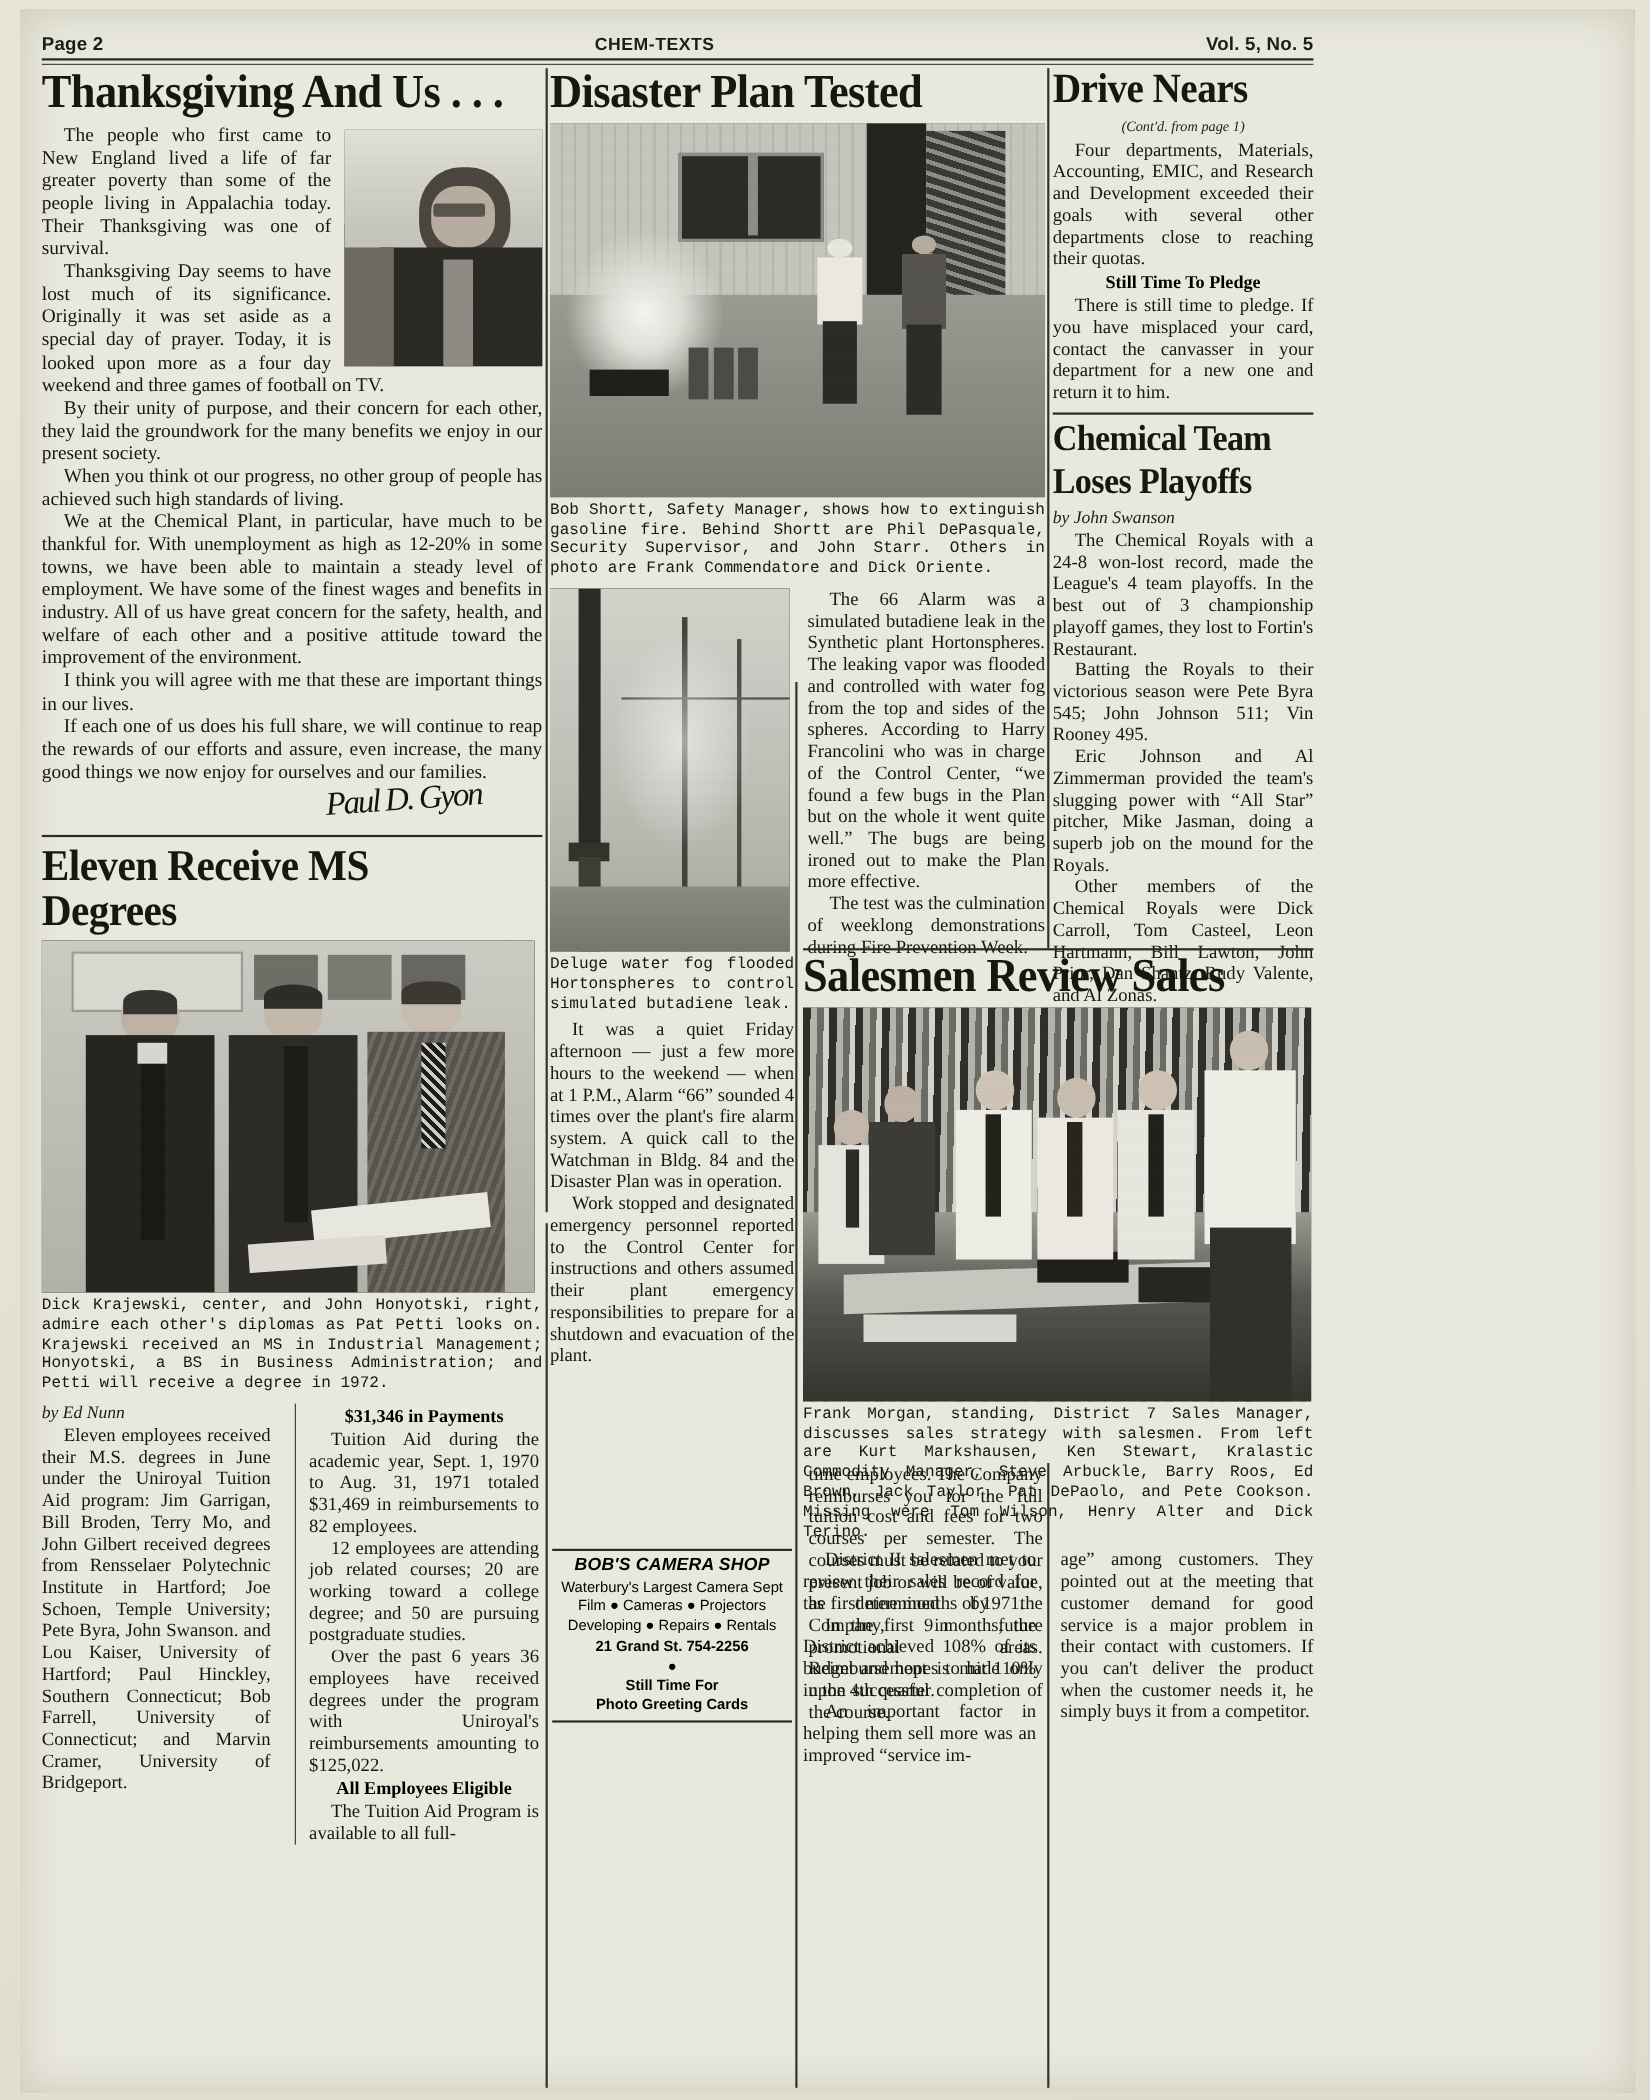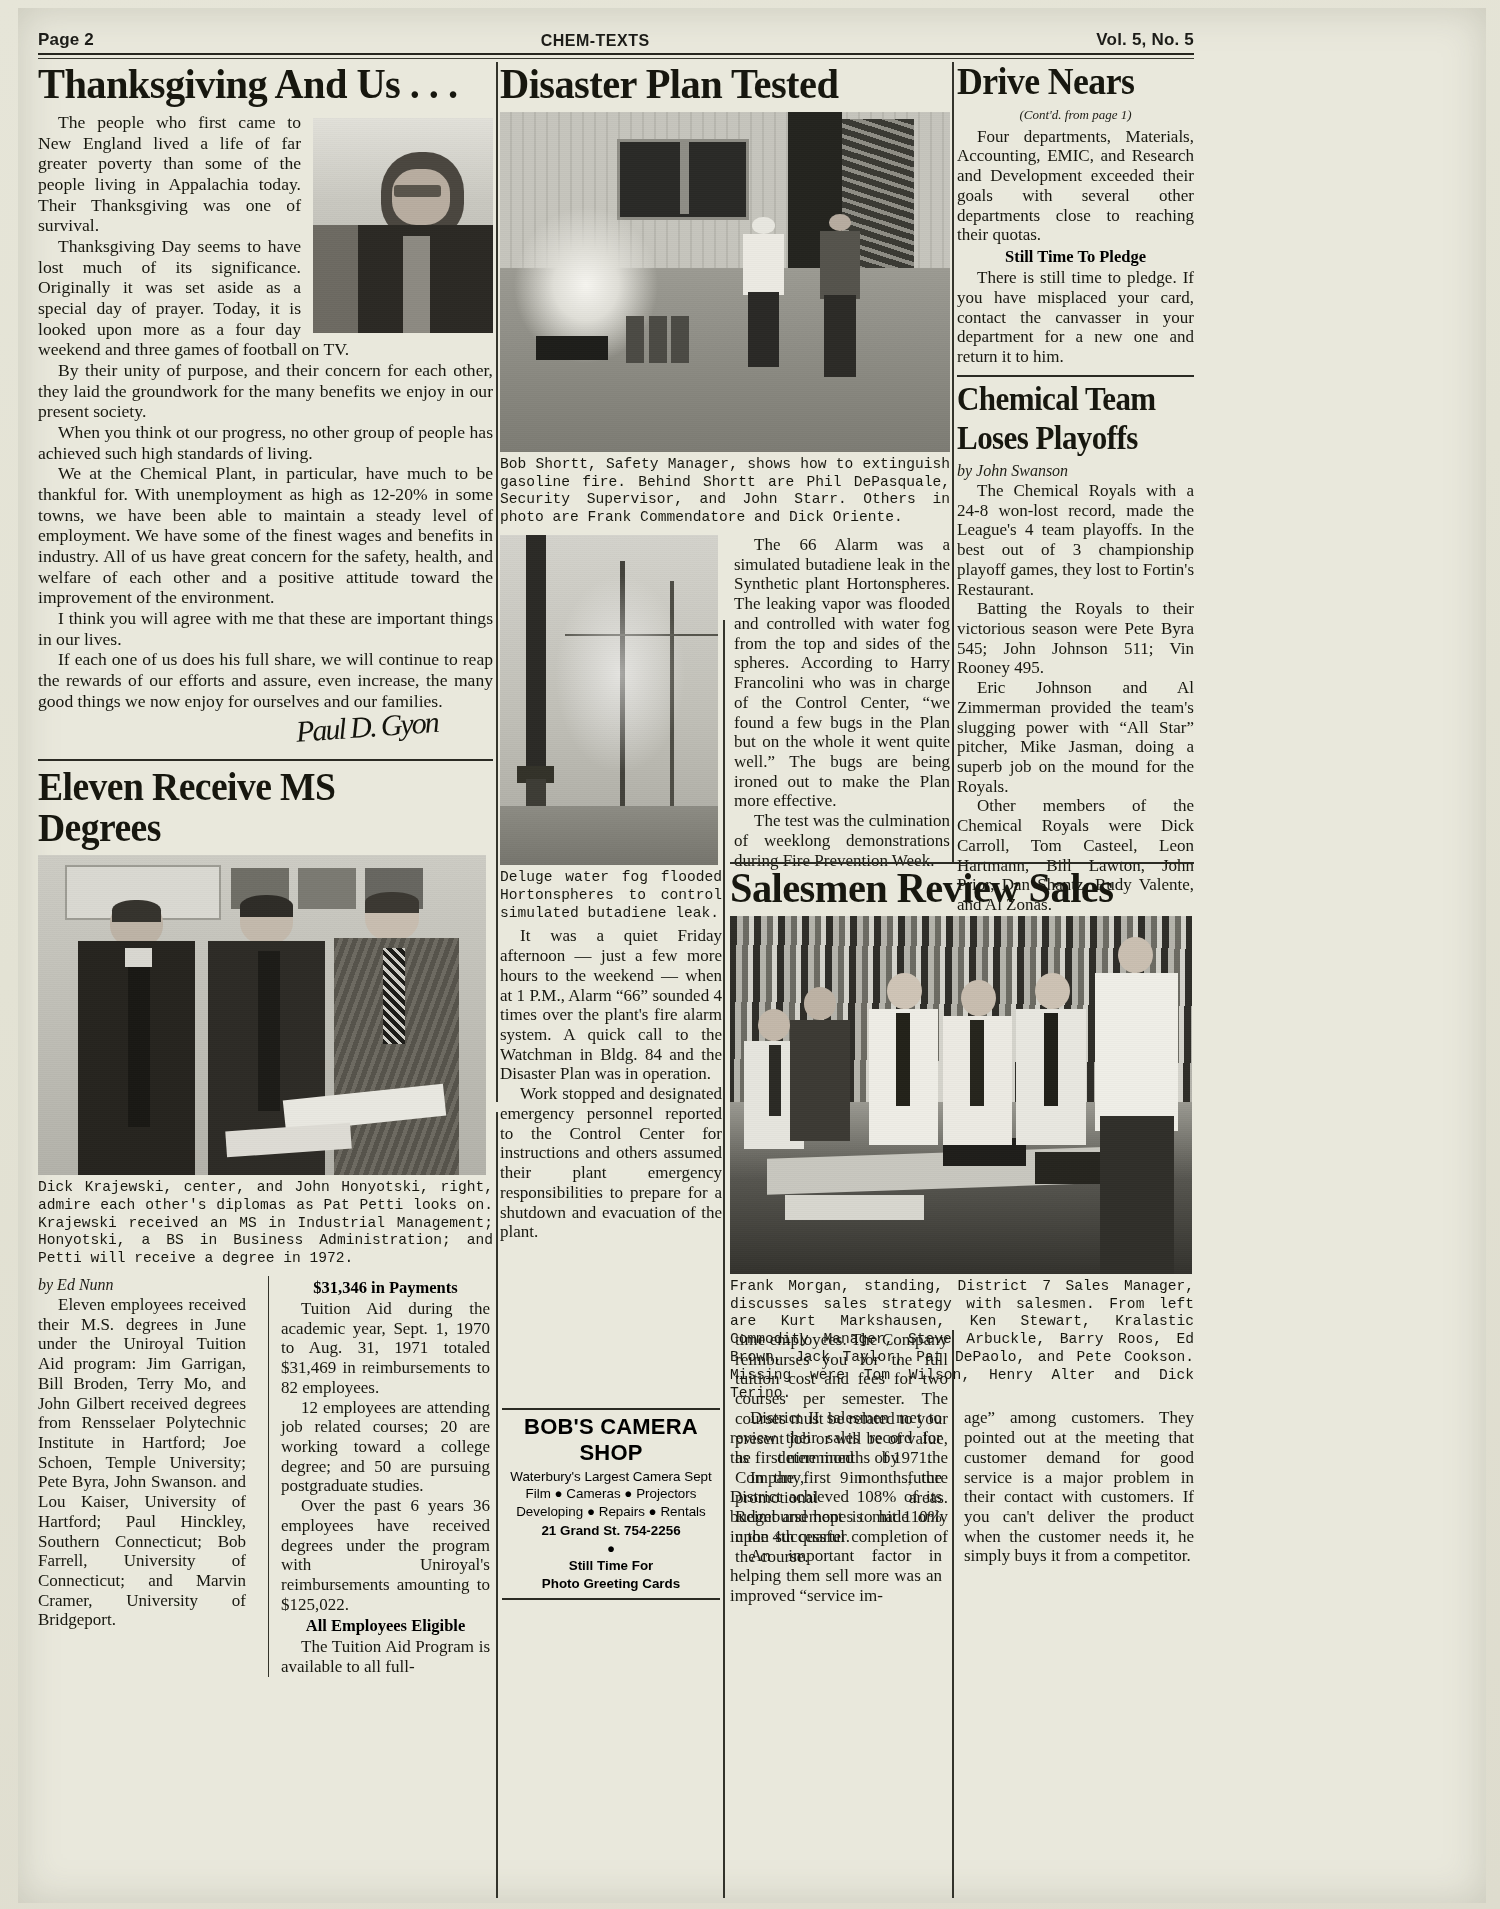--- a/index.html
+++ b/index.html
@@ -73,21 +73,21 @@
   .two .c1{width:218px;padding-right:10px;box-sizing:border-box;}
   .two .c2{width:222px;padding-left:12px;box-sizing:border-box;border-left:1.4px solid #33332b;}
 
   .sig{font-family:"Liberation Serif",serif;font-style:italic;font-size:30px;
     text-align:right;padding-right:55px;margin-top:6px;color:#14140d;
     transform:rotate(-4deg);letter-spacing:-2px;}
 
   
   .ad{border-top:2.2px solid #2b2b24;border-bottom:2.2px solid #2b2b24;
       padding:4px 0 6px;text-align:center;font-family:"Liberation Sans",sans-serif;}
-  .ad .t{font-weight:bold;font-size:22px;letter-spacing:.2px;margin-bottom:2px;}
+  .ad .t{font-weight:bold;font-size:16px;letter-spacing:.2px;margin-bottom:2px;font-style:italic;}
   .ad .l{font-size:13.4px;line-height:1.3;}
   .ad .l.b{font-weight:bold;}
   .ph-wall{background:repeating-linear-gradient(90deg,#c9c8c0 0 9px,#bdbcb4 9px 11px);}
   .ph-room{background:
      linear-gradient(180deg,#dcdbd4 0%,#cfcec6 22%,#aeada5 48%,#6e6d66 78%,#4b4a45 100%);}
   .ph-pole{background:
      linear-gradient(180deg,#d8d7d0 0%,#c7c6be 45%,#b4b3ab 100%);}
   .grain{position:absolute;inset:0;opacity:.35;
      background:repeating-linear-gradient(0deg,rgba(0,0,0,.05) 0 1px,rgba(255,255,255,.03) 1px 2px);}
 </style>

